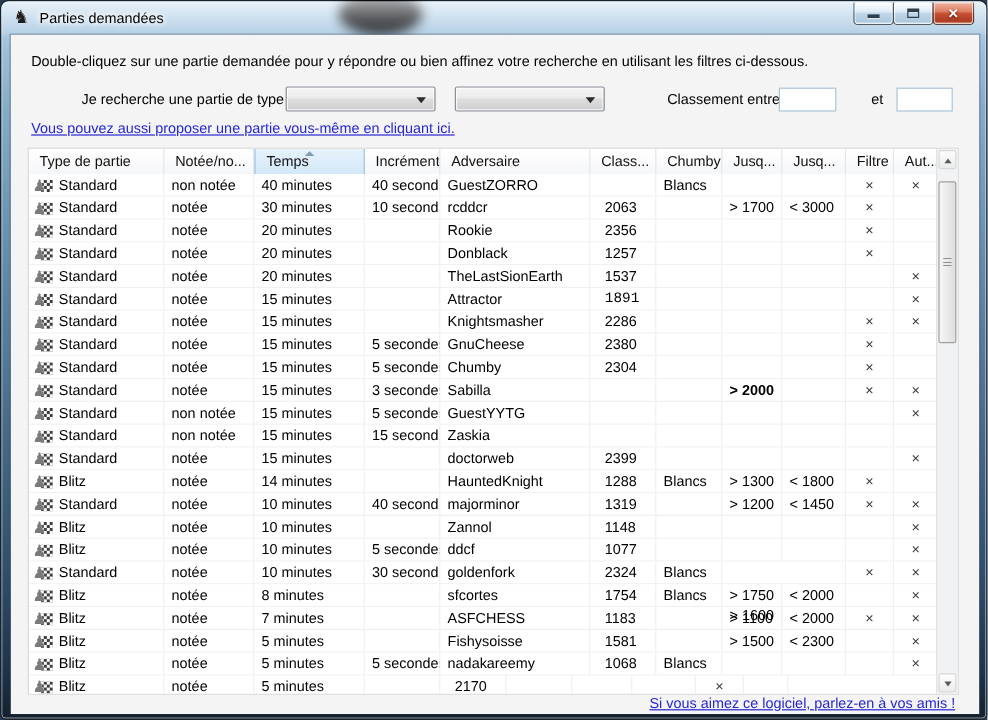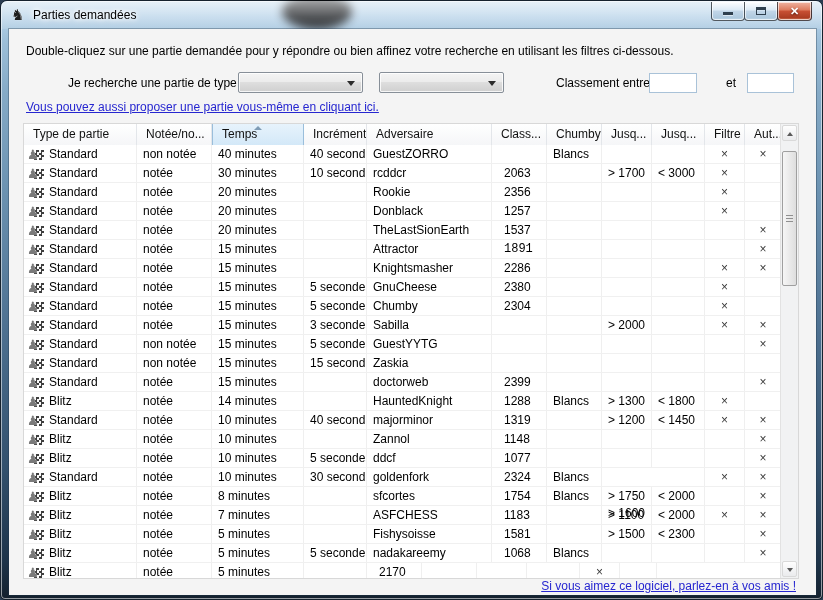--- a/index.html
+++ b/index.html
@@ -305,21 +305,21 @@
                   <span class="piece">♟</span>
                 </span>
                 <span>Standard</span>
               </div>
               <div class="cell c1" style="width: 75px;"><span>notée</span></div>
               <div class="cell c2" style="width: 92px;"><span>15 minutes</span></div>
               <div class="cell c3" style="width: 63px;"><span>3 secondes</span></div>
               <div class="cell c4" style="width: 125px;"><span>Sabilla</span></div>
               <div class="cell c5" style="width: 55px;"><span></span></div>
               <div class="cell c6" style="width: 55px;"><span></span></div>
-              <div class="cell c7" style="width: 50px;"><span>&gt; 2000</span></div>
+              <div class="cell c7" style="width: 50px; font-weight: bold;"><span>&gt; 2000</span></div>
               <div class="cell c8" style="width: 53px;"><span></span></div>
               <div class="cell c9 center" style="width: 40px;"><span>×</span></div>
               <div class="cell c10 center" style="width: 37px;"><span>×</span></div>
             </div>
             <div class="grid-row">
               <div class="cell c0" style="width: 113px;">
                 <span class="pawn">
                   <span class="board"></span>
                   <span class="piece">♟</span>
                 </span>

